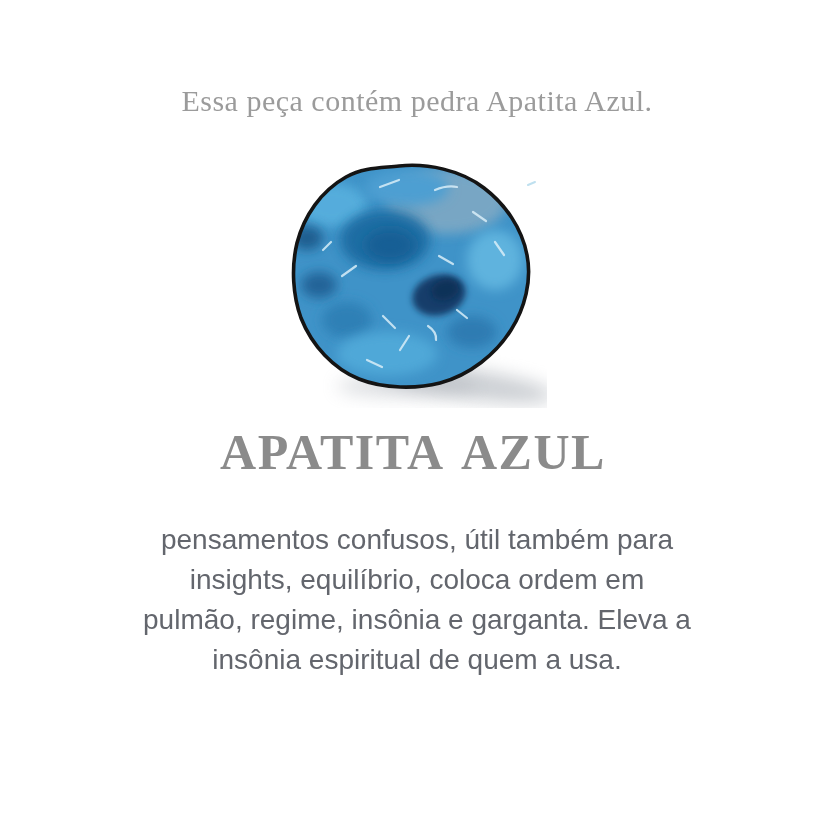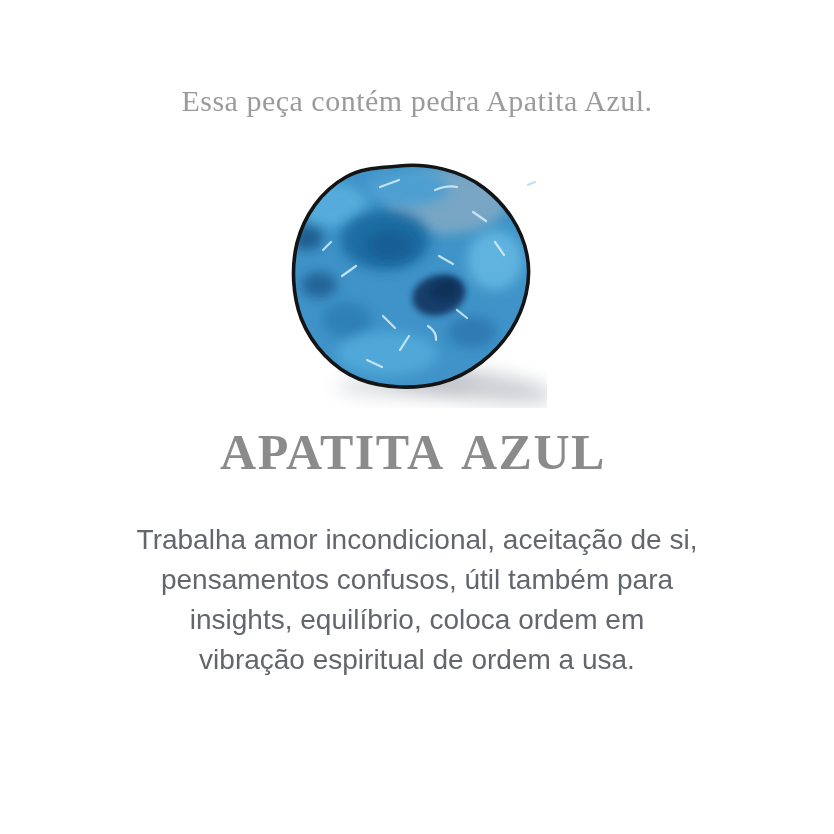--- a/index.html
+++ b/index.html
@@ -111,19 +111,19 @@
 
       <path d="M112,6 C140,3 174,10 197,28 C218,44 235,68 240,95 C245,120 238,148 224,170 C209,194 183,215 153,223 C130,229 97,229 72,219 C47,209 25,186 14,158 C6,136 4,108 10,83 C17,56 34,31 59,17 C77,7 95,8 112,6 Z" fill="none" stroke="#141414" stroke-width="3.6" stroke-linejoin="round"></path>
 
       <path d="M241,25 l7,-3" stroke="#bfe0ef" stroke-width="2" stroke-linecap="round" fill="none"></path>
     </svg>
   </div>
 
   <h1 class="title">APATITA AZUL</h1>
 
   <div class="desc">
-    <div>Trabalha amor incondicional, aceitação de si,</div>
     <div>pensamentos confusos, útil também para</div>
     <div>insights, equilíbrio, coloca ordem em</div>
-    <div>vibração espiritual de ordem a usa.</div>
+    <div>pulmão, regime, insônia e garganta. Eleva a</div>
+    <div>insônia espiritual de quem a usa.</div>
   </div>
 
 </div>
 
 </body></html>

